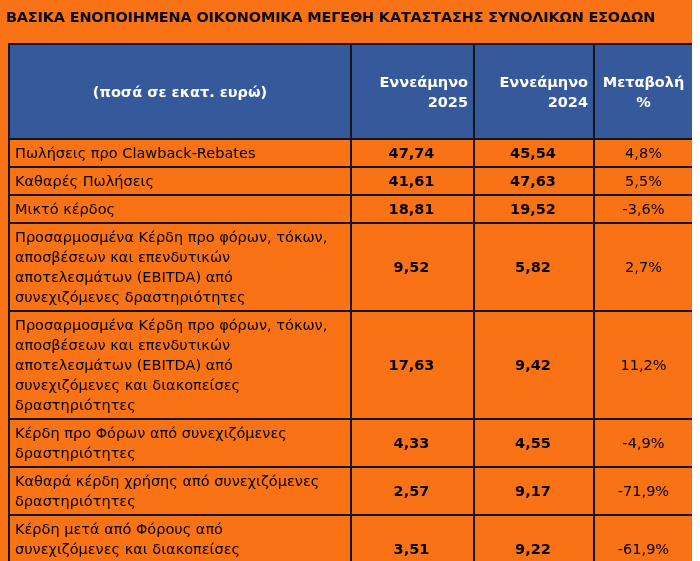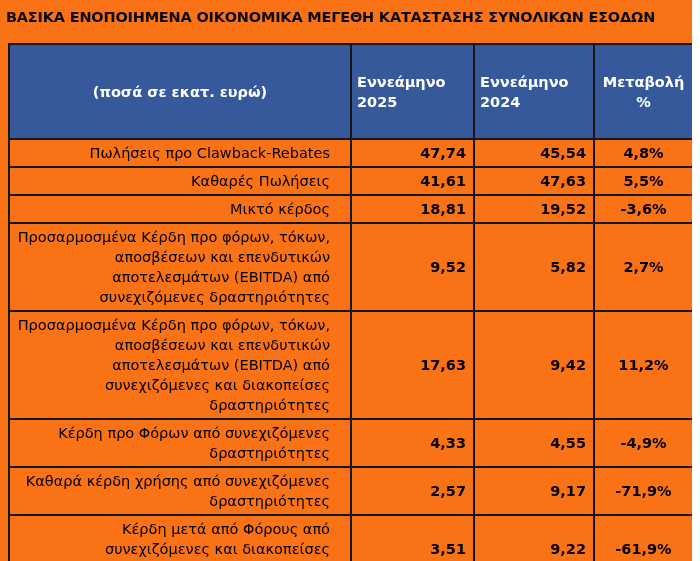--- a/index.html
+++ b/index.html
@@ -42,37 +42,37 @@
   col.c-change { width: 99px; }
 
   thead th {
     background: #35599a;
     color: #ffffff;
     font-weight: bold;
     height: 95px;
     border-bottom: 4px solid #1f3864;
   }
   th.h-label  { text-align: center; }
-  th.h-num    { text-align: left; padding-right: 6px; margin-top: 12px; }
+  th.h-num    { text-align: right; padding-right: 6px; margin-top: 12px; }
   th.h-change { text-align: center; padding-left: 3px; padding-right: 3px; }
 
   tbody td.cell-label {
-    text-align: right;
+    text-align: left;
     font-weight: normal;
     padding-left: 5px;
     padding-right: 20px;
   }
   tbody td.cell-num {
-    text-align: right;
+    text-align: center;
     font-weight: bold;
     padding-right: 7px;
   }
   tbody td.cell-change {
     text-align: center;
-    font-weight: bold;
+    font-weight: normal;
     margin-left: 8px;
   }
   tbody tr.h1 td { height: 27px; }
   tbody tr.h3 td { height: 82px; }
   tbody tr.h4 td { height: 96px; }
   tbody tr.h2 td { height: 45px; }
 </style>
 </head>
 <body>
 

